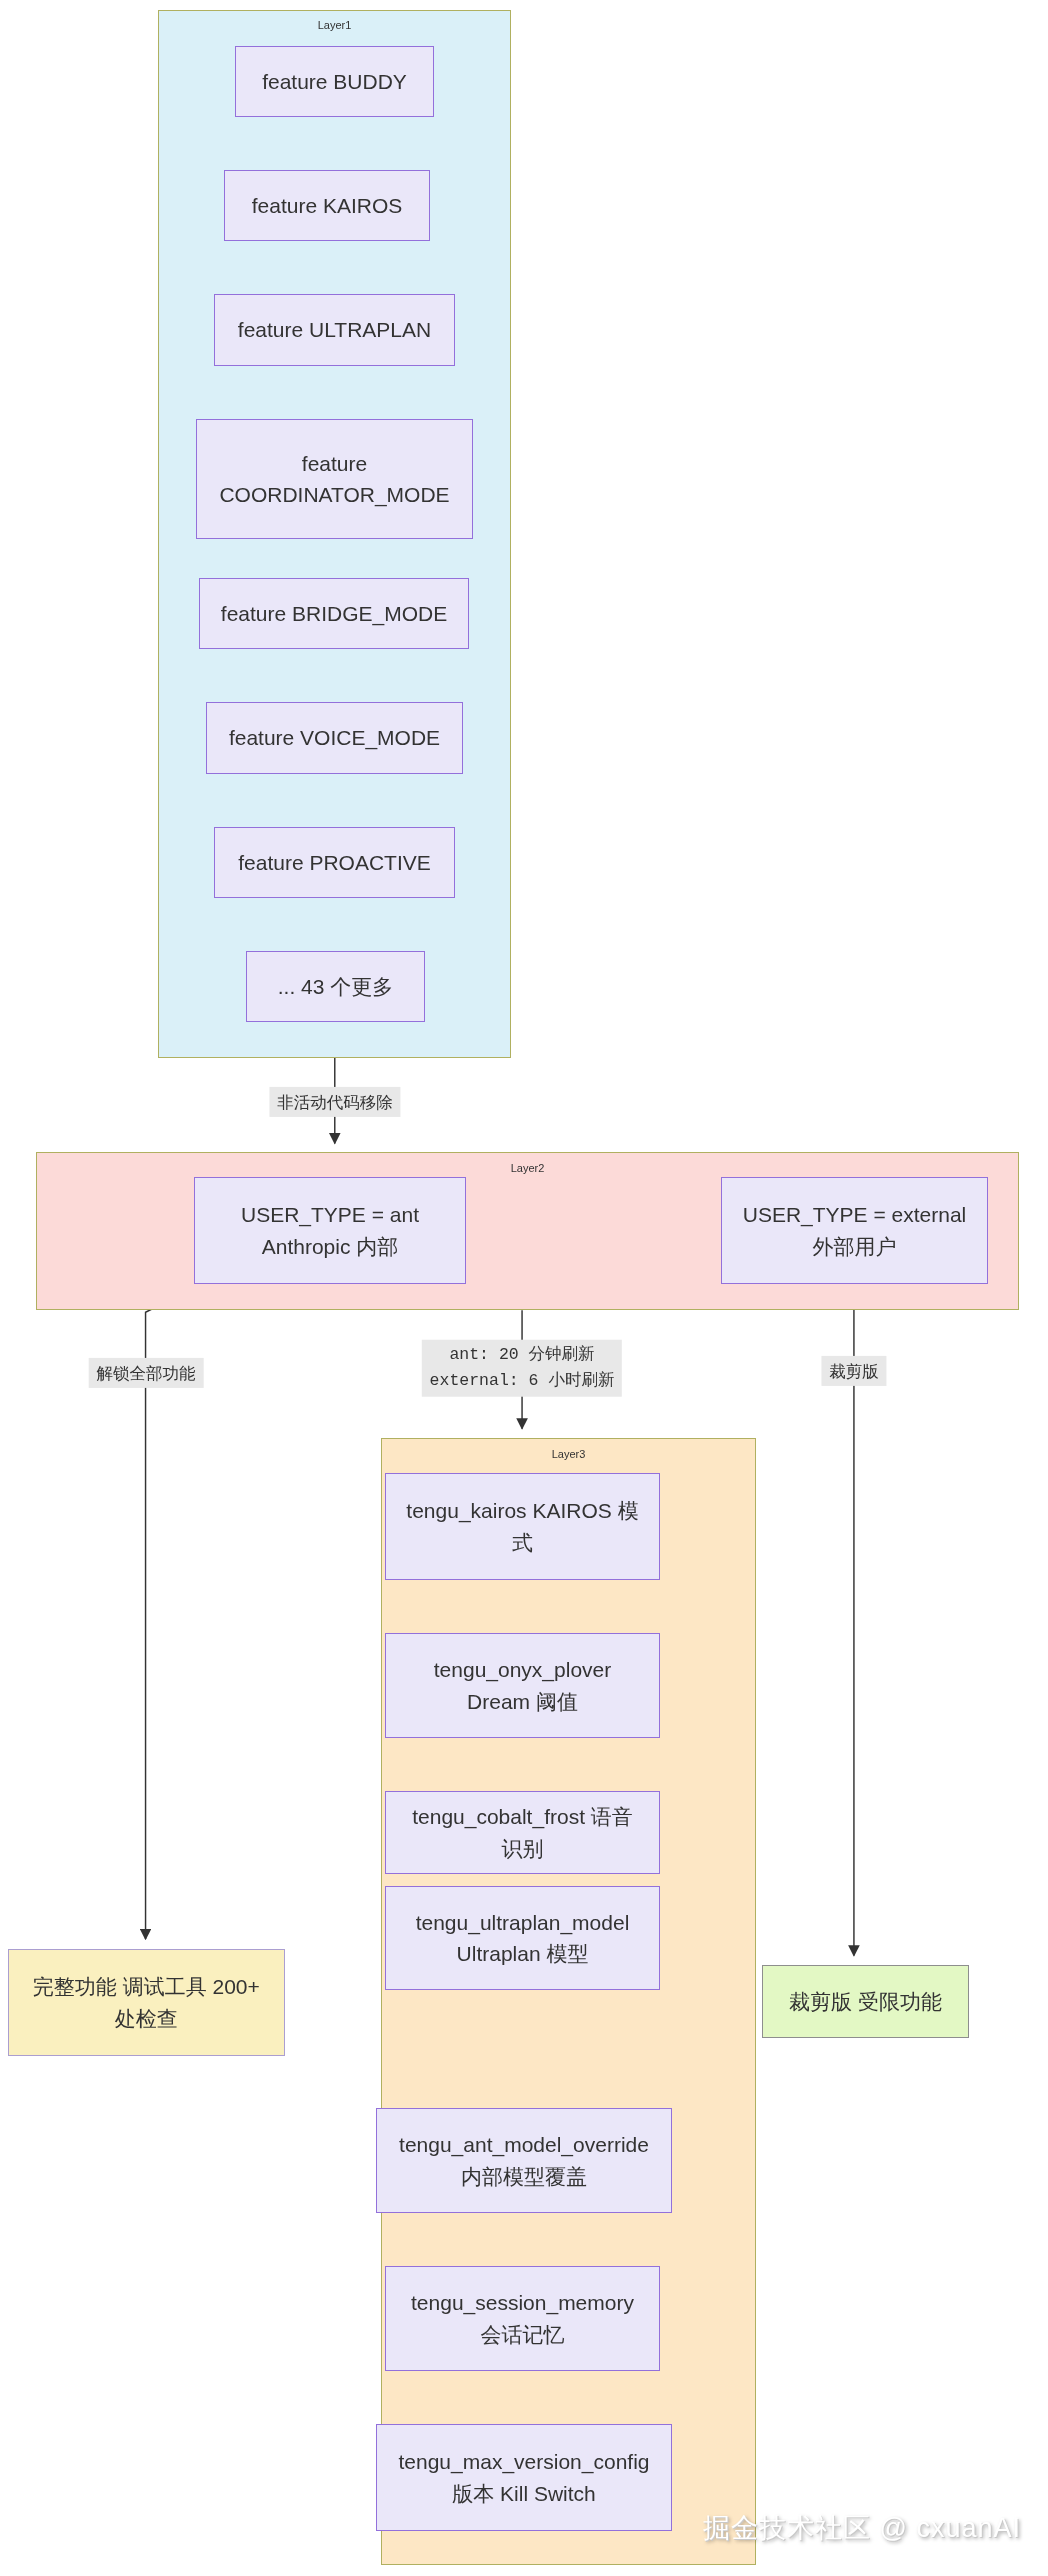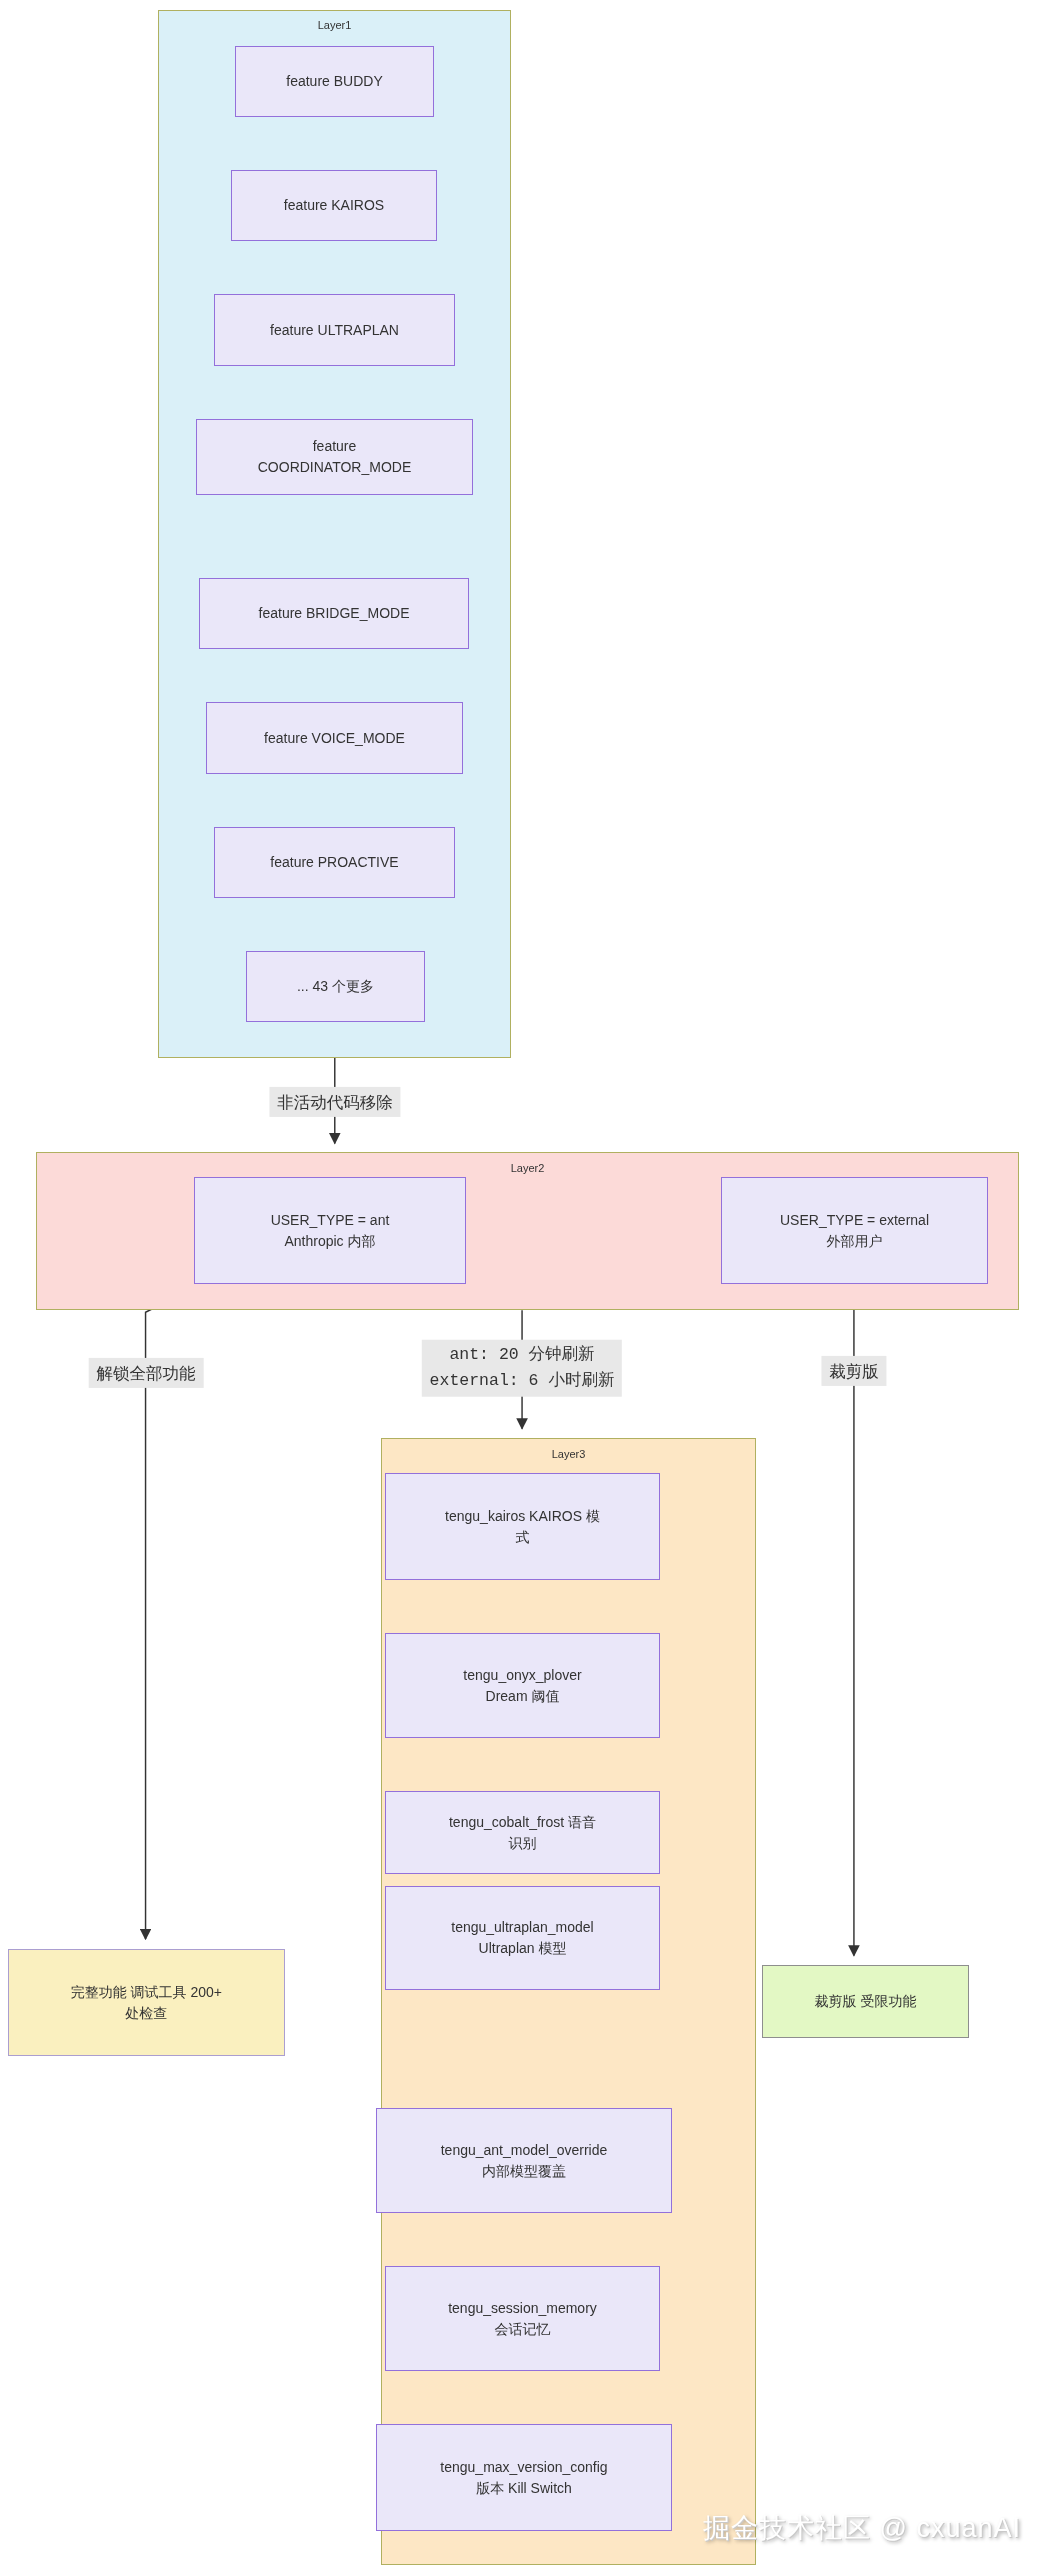--- a/index.html
+++ b/index.html
@@ -7,21 +7,21 @@
   .canvas { position:relative; width:1048px; height:2576px; background:#ffffff; overflow:hidden; }
 
   .cluster { position:absolute; border:1px solid var(--cluster_border,#b0b060); }
   .cluster.l1 { left:158px; top:9.7px;   width:353px;  height:1048px; background:var(--layer1_fill,#daf0f8); }
   .cluster.l2 { left:36px;  top:1152px; width:983px; height:158px;  background:var(--layer2_fill,#fcdad8); }
   .cluster.l3 { left:337px; top:1438px; width:375px;  height:1127px; background:var(--layer3_fill,#fde7c5);margin-left:44px; }
   .cluster-title { position:absolute; left:0; right:0; top:8.7px; text-align:center;
                    font-size:11px; color:var(--text,#333); }
 
   .node { position:absolute; display:flex; align-items:center; justify-content:center;
-          text-align:center; white-space:pre-line; font-size:14px; line-height:1.5;
+          text-align:center; white-space:pre-line; font-size:21px; line-height:1.5;
           color:var(--text,#333); background:var(--node_fill,#eae7f9);
           border:1px solid var(--node_border,#9370db); padding:0 7.8px; }
   .node.full    { background:var(--full_node_fill,#faf0bf);    border-color:var(--full_node_border,#ab9ed0); }
   .node.trimmed { background:var(--trimmed_node_fill,#e3f8c4); border-color:var(--trimmed_node_border,#8e8e8e); }
 
   .edges { position:absolute; left:0; top:0; width:1048px; height:2576px; }
   .edges path.link { stroke:var(--edge,#333333); stroke-width:1.5; fill:none; }
 
   .edge-label { position:absolute; transform:translate(-50%,-50%);
                 background:var(--edge_label_bg,#e8e8e8); color:var(--text,#333);
@@ -46,23 +46,23 @@
     <path class="link" d="M345,1090 L345,1178" marker-end="url(#arrow)"></path>
     <path class="link" d="M207,1323 L150,1352 L150,1998" marker-end="url(#arrow)"></path>
     <path class="link" d="M538,1350 L538,1472" marker-end="url(#arrow)"></path>
     <path class="link" d="M880,1323 L880,2015" marker-end="url(#arrow)"></path>
   </svg>
 
   <div class="cluster l1">
     <div class="cluster-title">Layer1</div>
   </div>
   <div class="node" style="left:235px; top:46px;  width:199px; height:71px;">feature BUDDY</div>
-  <div class="node" style="left:231px; top:170px; width:206px; height:71px;">feature KAIROS</div>
+  <div class="node" style="left:224px; top:170px; width:206px; height:71px;">feature KAIROS</div>
   <div class="node" style="left:214px; top:294px; width:241px; height:72px;">feature ULTRAPLAN</div>
-  <div class="node" style="left:196px; top:419px; width:277px; height:76px;">feature
+  <div class="node" style="left:196px; top:419px; width:277px; height:120px;">feature
 COORDINATOR_MODE</div>
   <div class="node" style="left:199px; top:578px; width:270px; height:71px;">feature BRIDGE_MODE</div>
   <div class="node" style="left:206px; top:702px; width:257px; height:72px;">feature VOICE_MODE</div>
   <div class="node" style="left:214px; top:827px; width:241px; height:71px;">feature PROACTIVE</div>
   <div class="node" style="left:246px; top:951px; width:179px; height:71px;">... 43 个更多</div>
 
   <div class="cluster l2">
     <div class="cluster-title">Layer2</div>
   </div>
   <div class="node" style="left:194px; top:1177px; width:272px; height:107px;">USER_TYPE = ant

